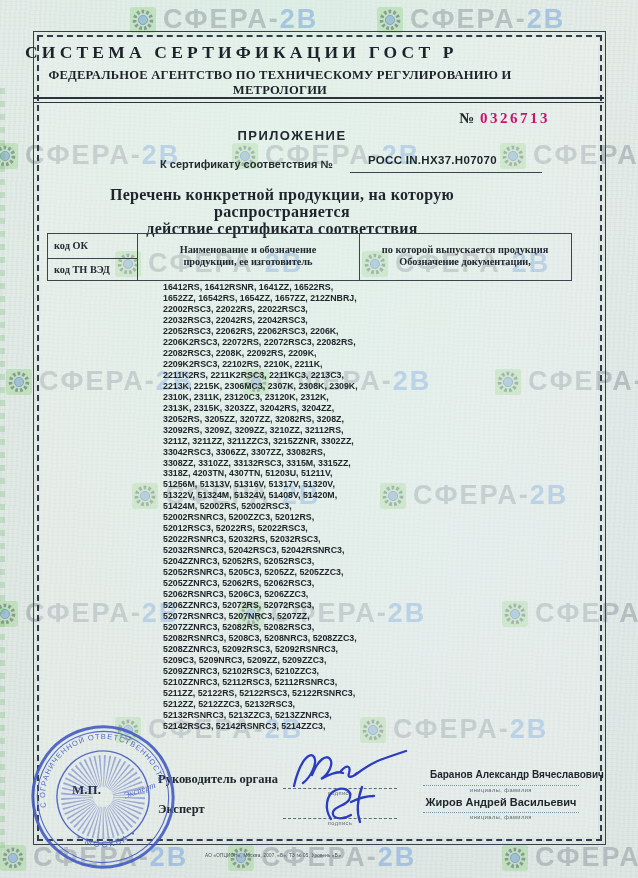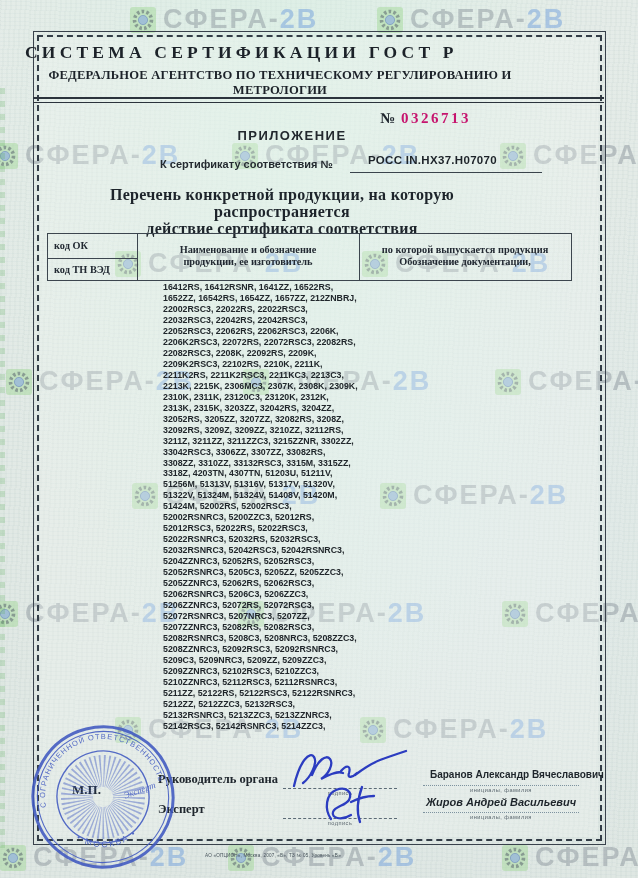--- a/index.html
+++ b/index.html
@@ -26,21 +26,21 @@
   .abs{position:absolute;z-index:3;}
   
   .h1{left:25px;top:42px;width:510px;text-align:left;
       font-family:"Liberation Serif",serif;font-weight:bold;font-size:17.5px;
       letter-spacing:4.2px;color:#1c2229;}
   .h2{left:25px;top:68px;width:510px;text-align:center;
       font-family:"Liberation Serif",serif;font-weight:bold;font-size:12.6px;
       letter-spacing:.2px;color:#1c2229;}
   .rule2{left:33px;top:97px;width:571px;height:3.4px;
          border-top:2.6px solid #2b333c;border-bottom:1.1px solid #2b333c;}
-  .formnum{left:380px;top:110px;width:170px;white-space:nowrap;
+  .formnum{left:380px;top:110px;width:170px;text-align:right;white-space:nowrap;
            font-family:"Liberation Serif",serif;font-weight:bold;font-size:15px;color:#1d242c;}
   .formnum .digits{color:#c6156e;letter-spacing:2.5px;margin-left:6px;}
   .title{left:42px;top:128px;width:500px;text-align:center;
          font-weight:bold;font-size:13px;letter-spacing:1.5px;color:#22282e;}
   .certline-label{left:160px;top:158px;font-weight:bold;font-size:11px;color:#242a30;}
   .certline-value{left:368px;top:154px;font-weight:bold;font-size:11.5px;letter-spacing:.3px;color:#1d2329;}
   .certline-rule{left:350px;top:172px;width:192px;border-top:1.2px solid #3a444c;}
   .sub{left:42px;top:186px;width:480px;text-align:center;
        font-family:"Liberation Serif",serif;font-weight:bold;font-size:16px;
        line-height:17px;letter-spacing:.3px;color:#1d242b;}
@@ -60,21 +60,21 @@
   .plist div{white-space:nowrap;}
   
   .role{font-family:"Liberation Serif",serif;font-weight:bold;font-size:12.5px;color:#20272e;}
   .r1{left:158px;top:772px;} .r2{left:158px;top:802px;}
   .sline{width:114px;border-top:1.1px dashed #5c6b76;}
   .sl1{left:283px;top:788px;} .sl2{left:283px;top:818px;}
   .tiny{font-size:5.6px;letter-spacing:.5px;color:#5a666e;text-align:center;}
   .tp1{left:283px;top:790px;width:114px;} .tp2{left:283px;top:820px;width:114px;}
   .name{font-weight:bold;color:#1e252b;text-align:center;white-space:nowrap;}
   .n1{left:420px;top:769px;width:162px;font-size:10px;padding-left:10px;}
-  .n2{left:420px;top:796px;width:162px;font-size:11px;font-style:italic;}
+  .n2{left:420px;top:796px;width:162px;font-size:11px;}
   .mline{width:156px;border-top:1px dotted #7e93a0;}
   .ml1{left:423px;top:785px;} .ml2{left:423px;top:812px;}
   .nc1{left:423px;top:787px;width:156px;} .nc2{left:423px;top:814px;width:156px;}
   .sig{z-index:5;}
   .mp{left:72px;top:782px;font-family:"Liberation Serif",serif;font-weight:bold;
       font-size:13px;color:#222c3a;z-index:3;}
   .stamp{left:28px;top:722px;width:150px;height:150px;z-index:5;opacity:.88;
          transform:rotate(-14deg);}
   .microprint{left:205px;top:853px;width:160px;font-size:4.6px;letter-spacing:.2px;
               color:#46525a;white-space:nowrap;filter:blur(.25px);z-index:3;}

